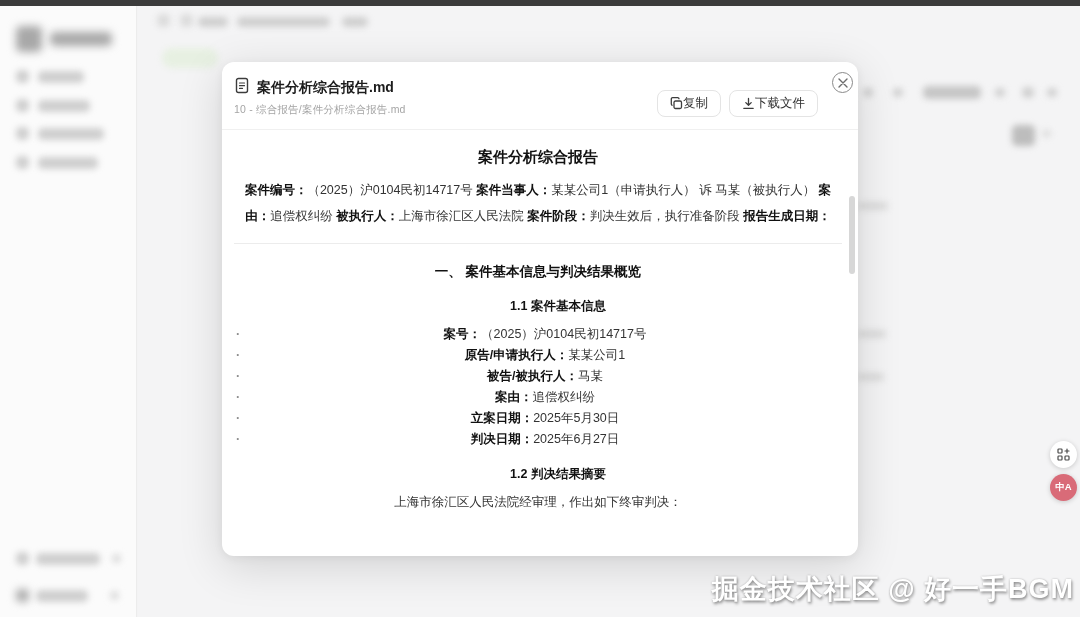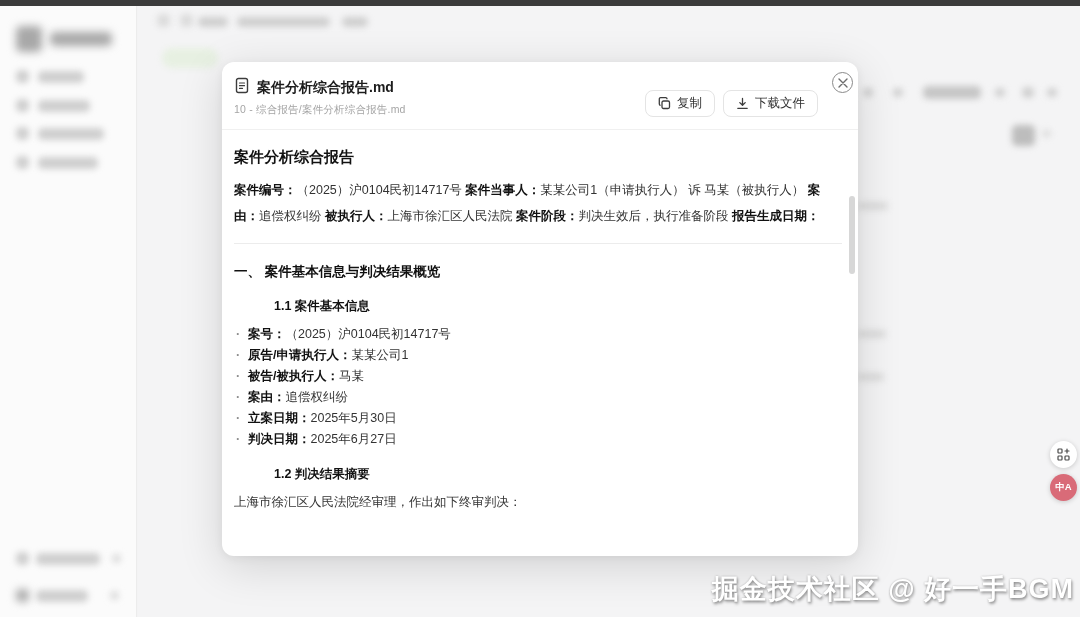--- a/index.html
+++ b/index.html
@@ -23,26 +23,26 @@
            box-shadow:0 10px 45px rgba(0,0,0,.14), 0 2px 10px rgba(0,0,0,.06); z-index:20; }
   .modal-close { position:absolute; top:10px; right:5px; width:21px; height:21px; border-radius:50%;
                  border:1.4px solid #8a8a8a; background:#fff; color:#6d6d6d; display:flex; align-items:center; justify-content:center;
                  cursor:pointer; padding:0; }
   .modal-header { display:flex; align-items:flex-end; justify-content:space-between; padding:14px 14px 12px 12px;
                   border-bottom:1px solid #f0f0f0; height:68px; }
   .file-title-row { display:flex; align-items:center; gap:7px; }
   .file-title { font-size:14px; font-weight:700; color:#1c1c1c; }
   .file-path { font-size:10.5px; color:#a5a5a5; margin-top:5px; letter-spacing:.2px; }
   .header-actions { display:flex; gap:8px; margin-top:5px; margin-right:26px; }
-  .hbtn { display:flex; align-items:center; gap:6px; height:27px; padding:0 12px; background:#fff;
+  .hbtn { display:flex; align-items:center; gap:0; height:27px; padding:0 12px; background:#fff;
           border:1px solid #e4e4e4; border-radius:8px; font-size:12.5px; color:#2e2e2e; cursor:pointer;
           font-family:inherit; }
   .hbtn svg { display:block; }
 
-  .modal-body { position:relative; padding:0 16px 8px 12px; height:426px; overflow:hidden; color:#2b2b2b; }
+  .modal-body { position:relative; padding:0 16px 8px 12px; height:426px; overflow:hidden; color:#2b2b2b;text-align:center; }
   .scroll-thumb { position:absolute; right:3px; top:66px; width:6px; height:78px; background:#d7d7d7; border-radius:3px; }
 
   .report-title { font-size:15px; font-weight:700; color:#111; margin-top:18px; }
   .meta { margin-top:11px; font-size:12.5px; line-height:2.05; color:#333; }
   .meta .b, .rich .b { font-weight:700; color:#111; }
   .sep { border:none; border-top:1px solid #ececec; margin:14px 0 0; }
   .h2 { font-size:13.5px; font-weight:700; color:#111; margin-top:19px; }
   .h3 { font-size:12.5px; font-weight:700; color:#111; margin-top:17px;margin-left:40px; }
   .para { font-size:12.5px; margin-top:11px; color:#333; }
   ul.rlist { list-style:none; margin-top:9px; font-size:12.5px; color:#333; }

